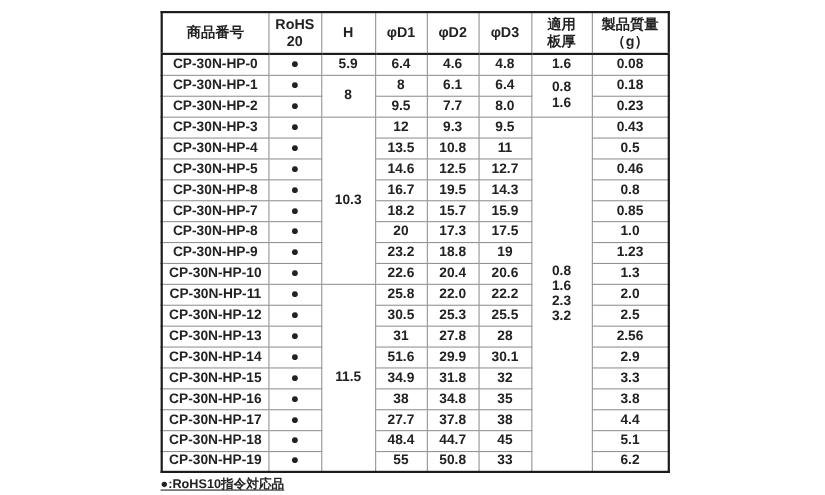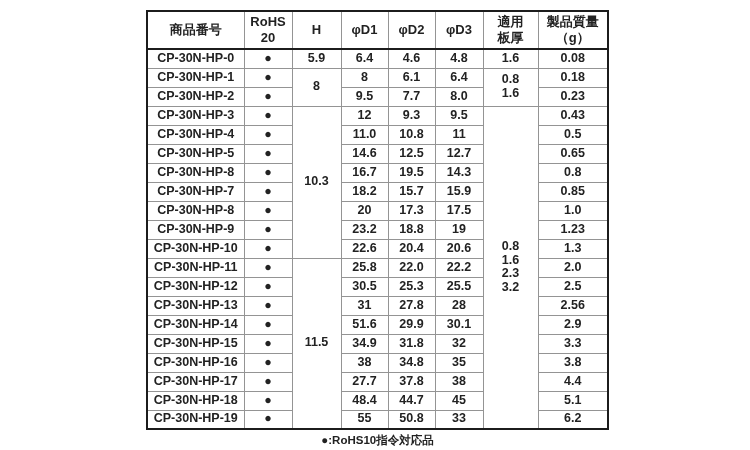--- a/index.html
+++ b/index.html
@@ -57,21 +57,22 @@
   td.multiline {
     white-space: pre-line;
   }
   td.thickness-2 { line-height: 17px; }
   td.thickness-4 { line-height: 22px; }
   .note {
     margin-top: 3px;
     font-size: 11.5px;
     font-weight: bold;
     color: #222222;
-    text-align: center;
+    text-align: left;
+    text-decoration: underline;
   }
 </style>
 </head>
 <body>
 
 <div class="canvas">
   <div class="spec-wrap">
     <table class="spec">
       <colgroup>
         <col style="width:97px">
@@ -137,32 +138,32 @@
           <td>9.5</td>
           <td rowspan="17" class="multiline thickness-4">0.8
 1.6
 2.3
 3.2</td>
           <td>0.43</td>
         </tr>
         <tr>
           <td>CP-30N-HP-4</td>
           <td class="rohs">●</td>
-          <td>11.0</td>
+          <td>13.5</td>
           <td>10.8</td>
           <td>11</td>
           <td>0.5</td>
         </tr>
         <tr>
           <td>CP-30N-HP-5</td>
           <td class="rohs">●</td>
           <td>14.6</td>
           <td>12.5</td>
           <td>12.7</td>
-          <td>0.65</td>
+          <td>0.46</td>
         </tr>
         <tr>
           <td>CP-30N-HP-8</td>
           <td class="rohs">●</td>
           <td>16.7</td>
           <td>19.5</td>
           <td>14.3</td>
           <td>0.8</td>
         </tr>
         <tr>

